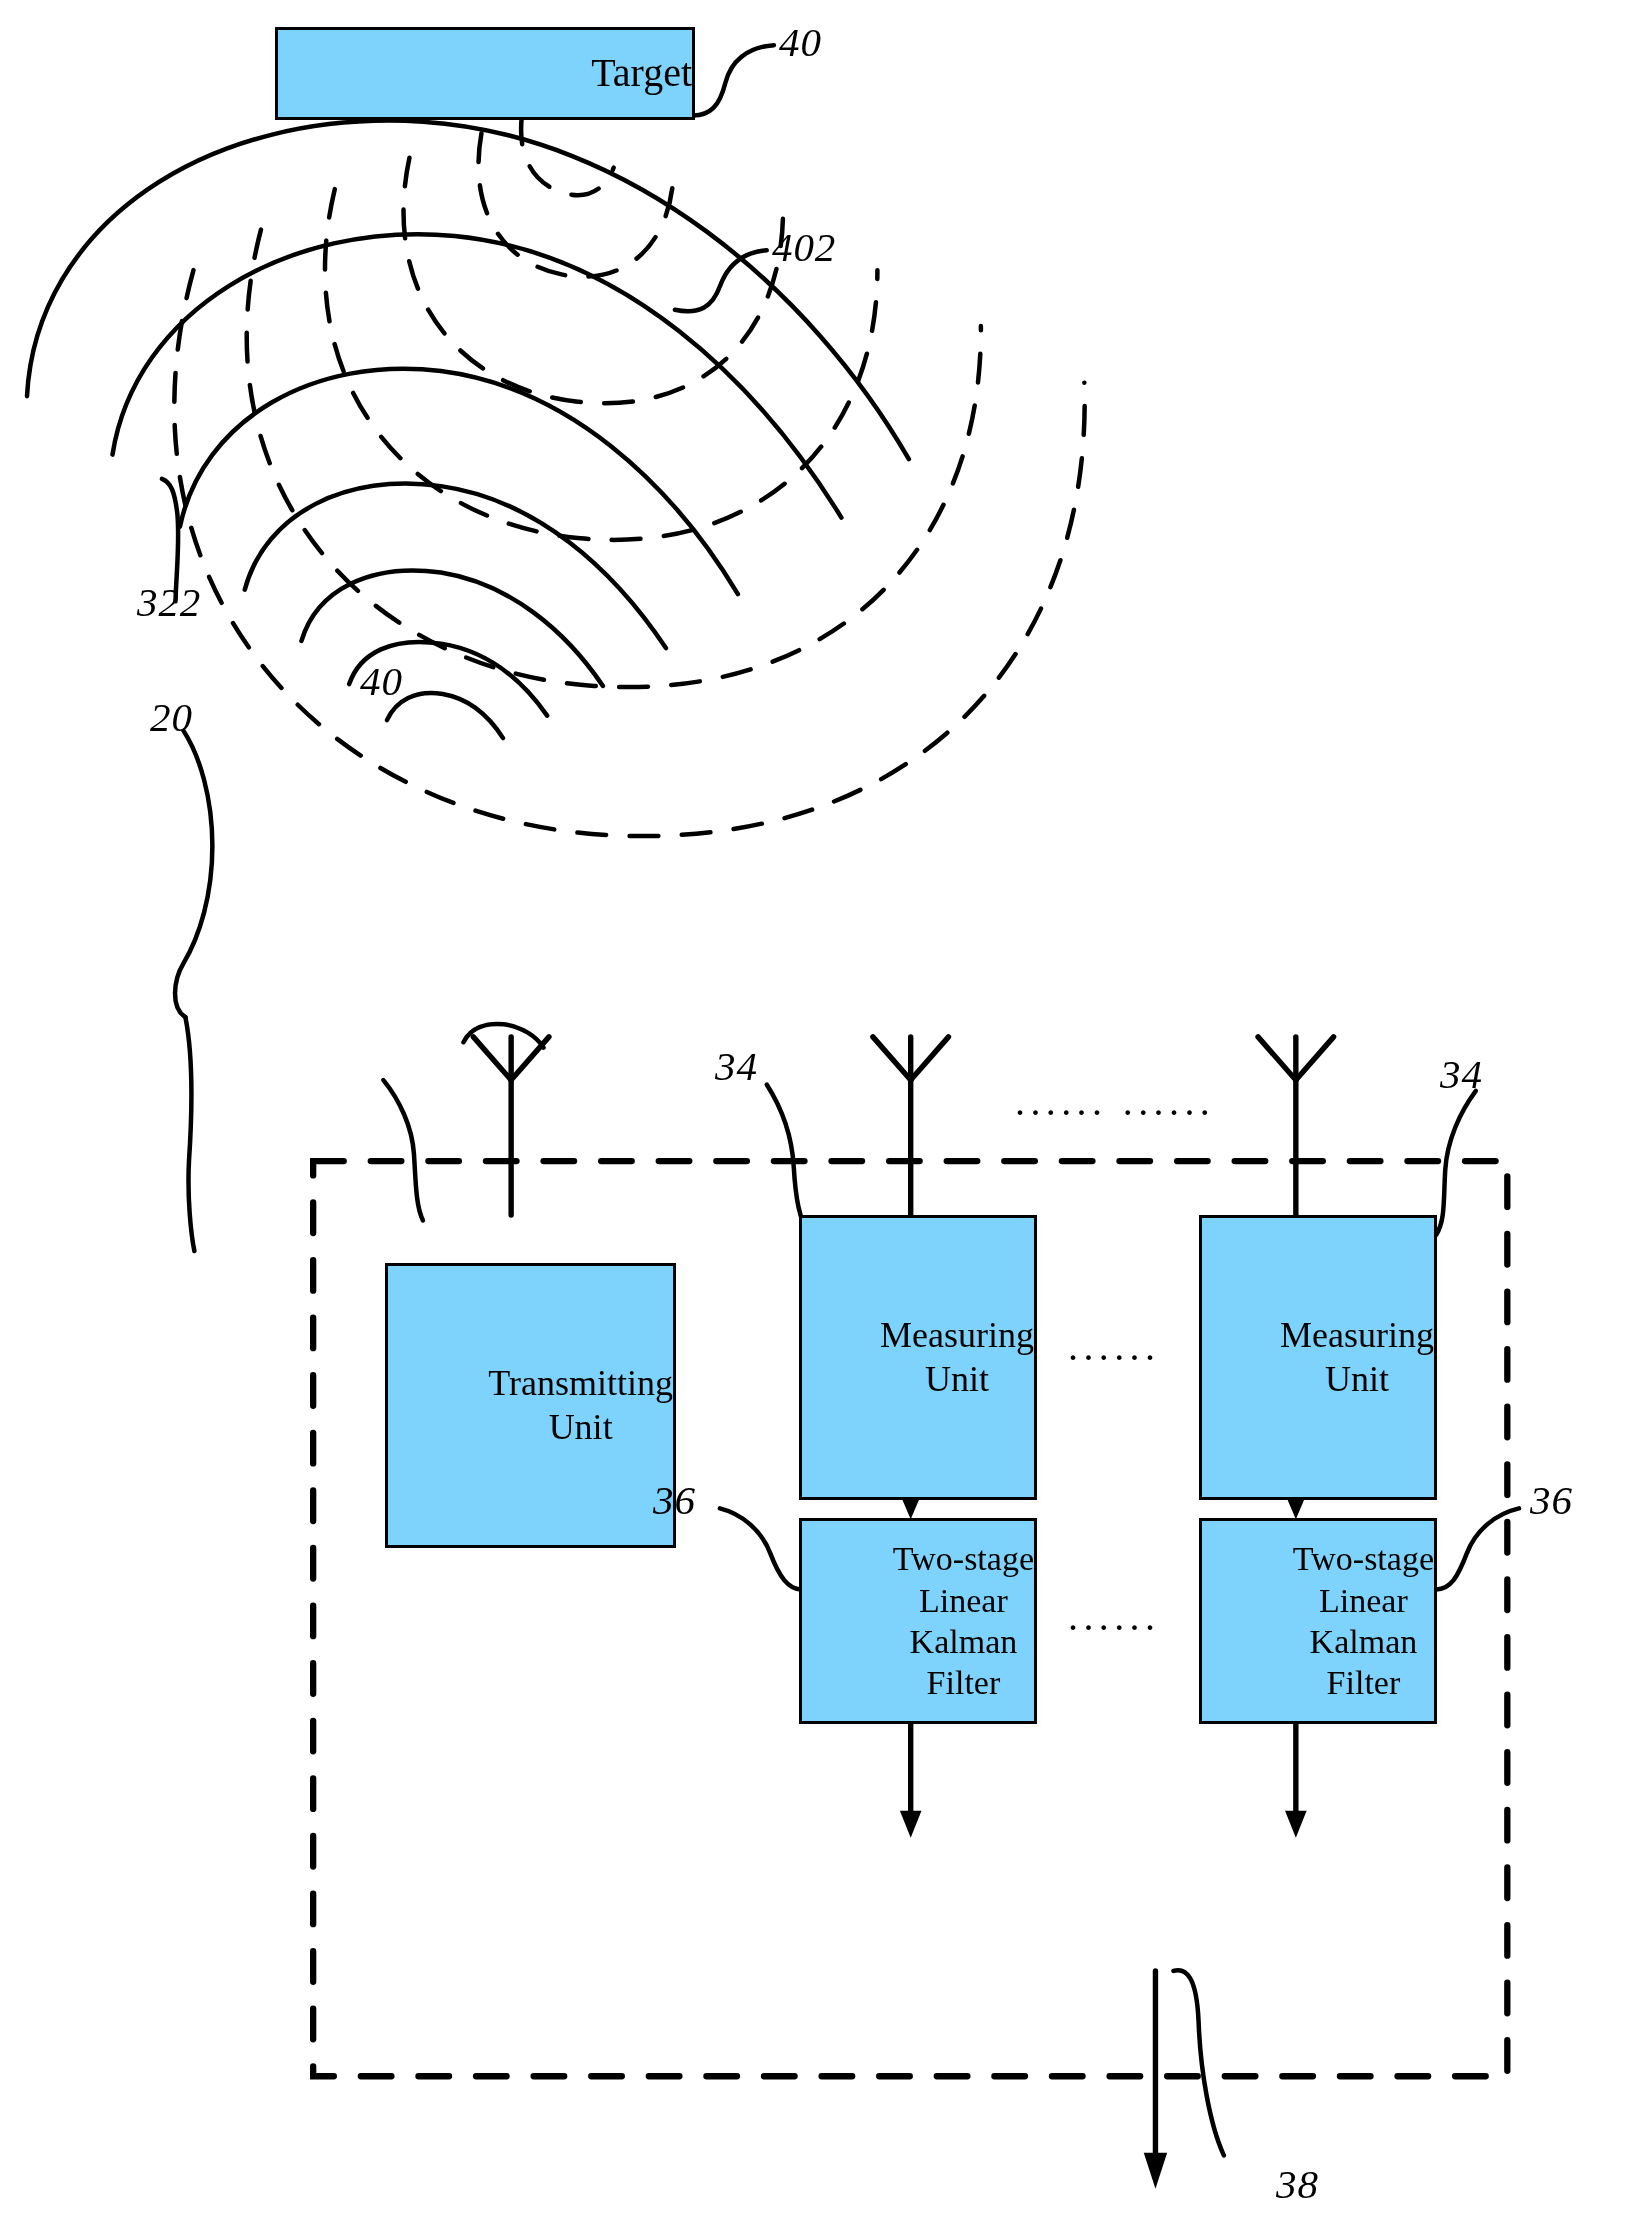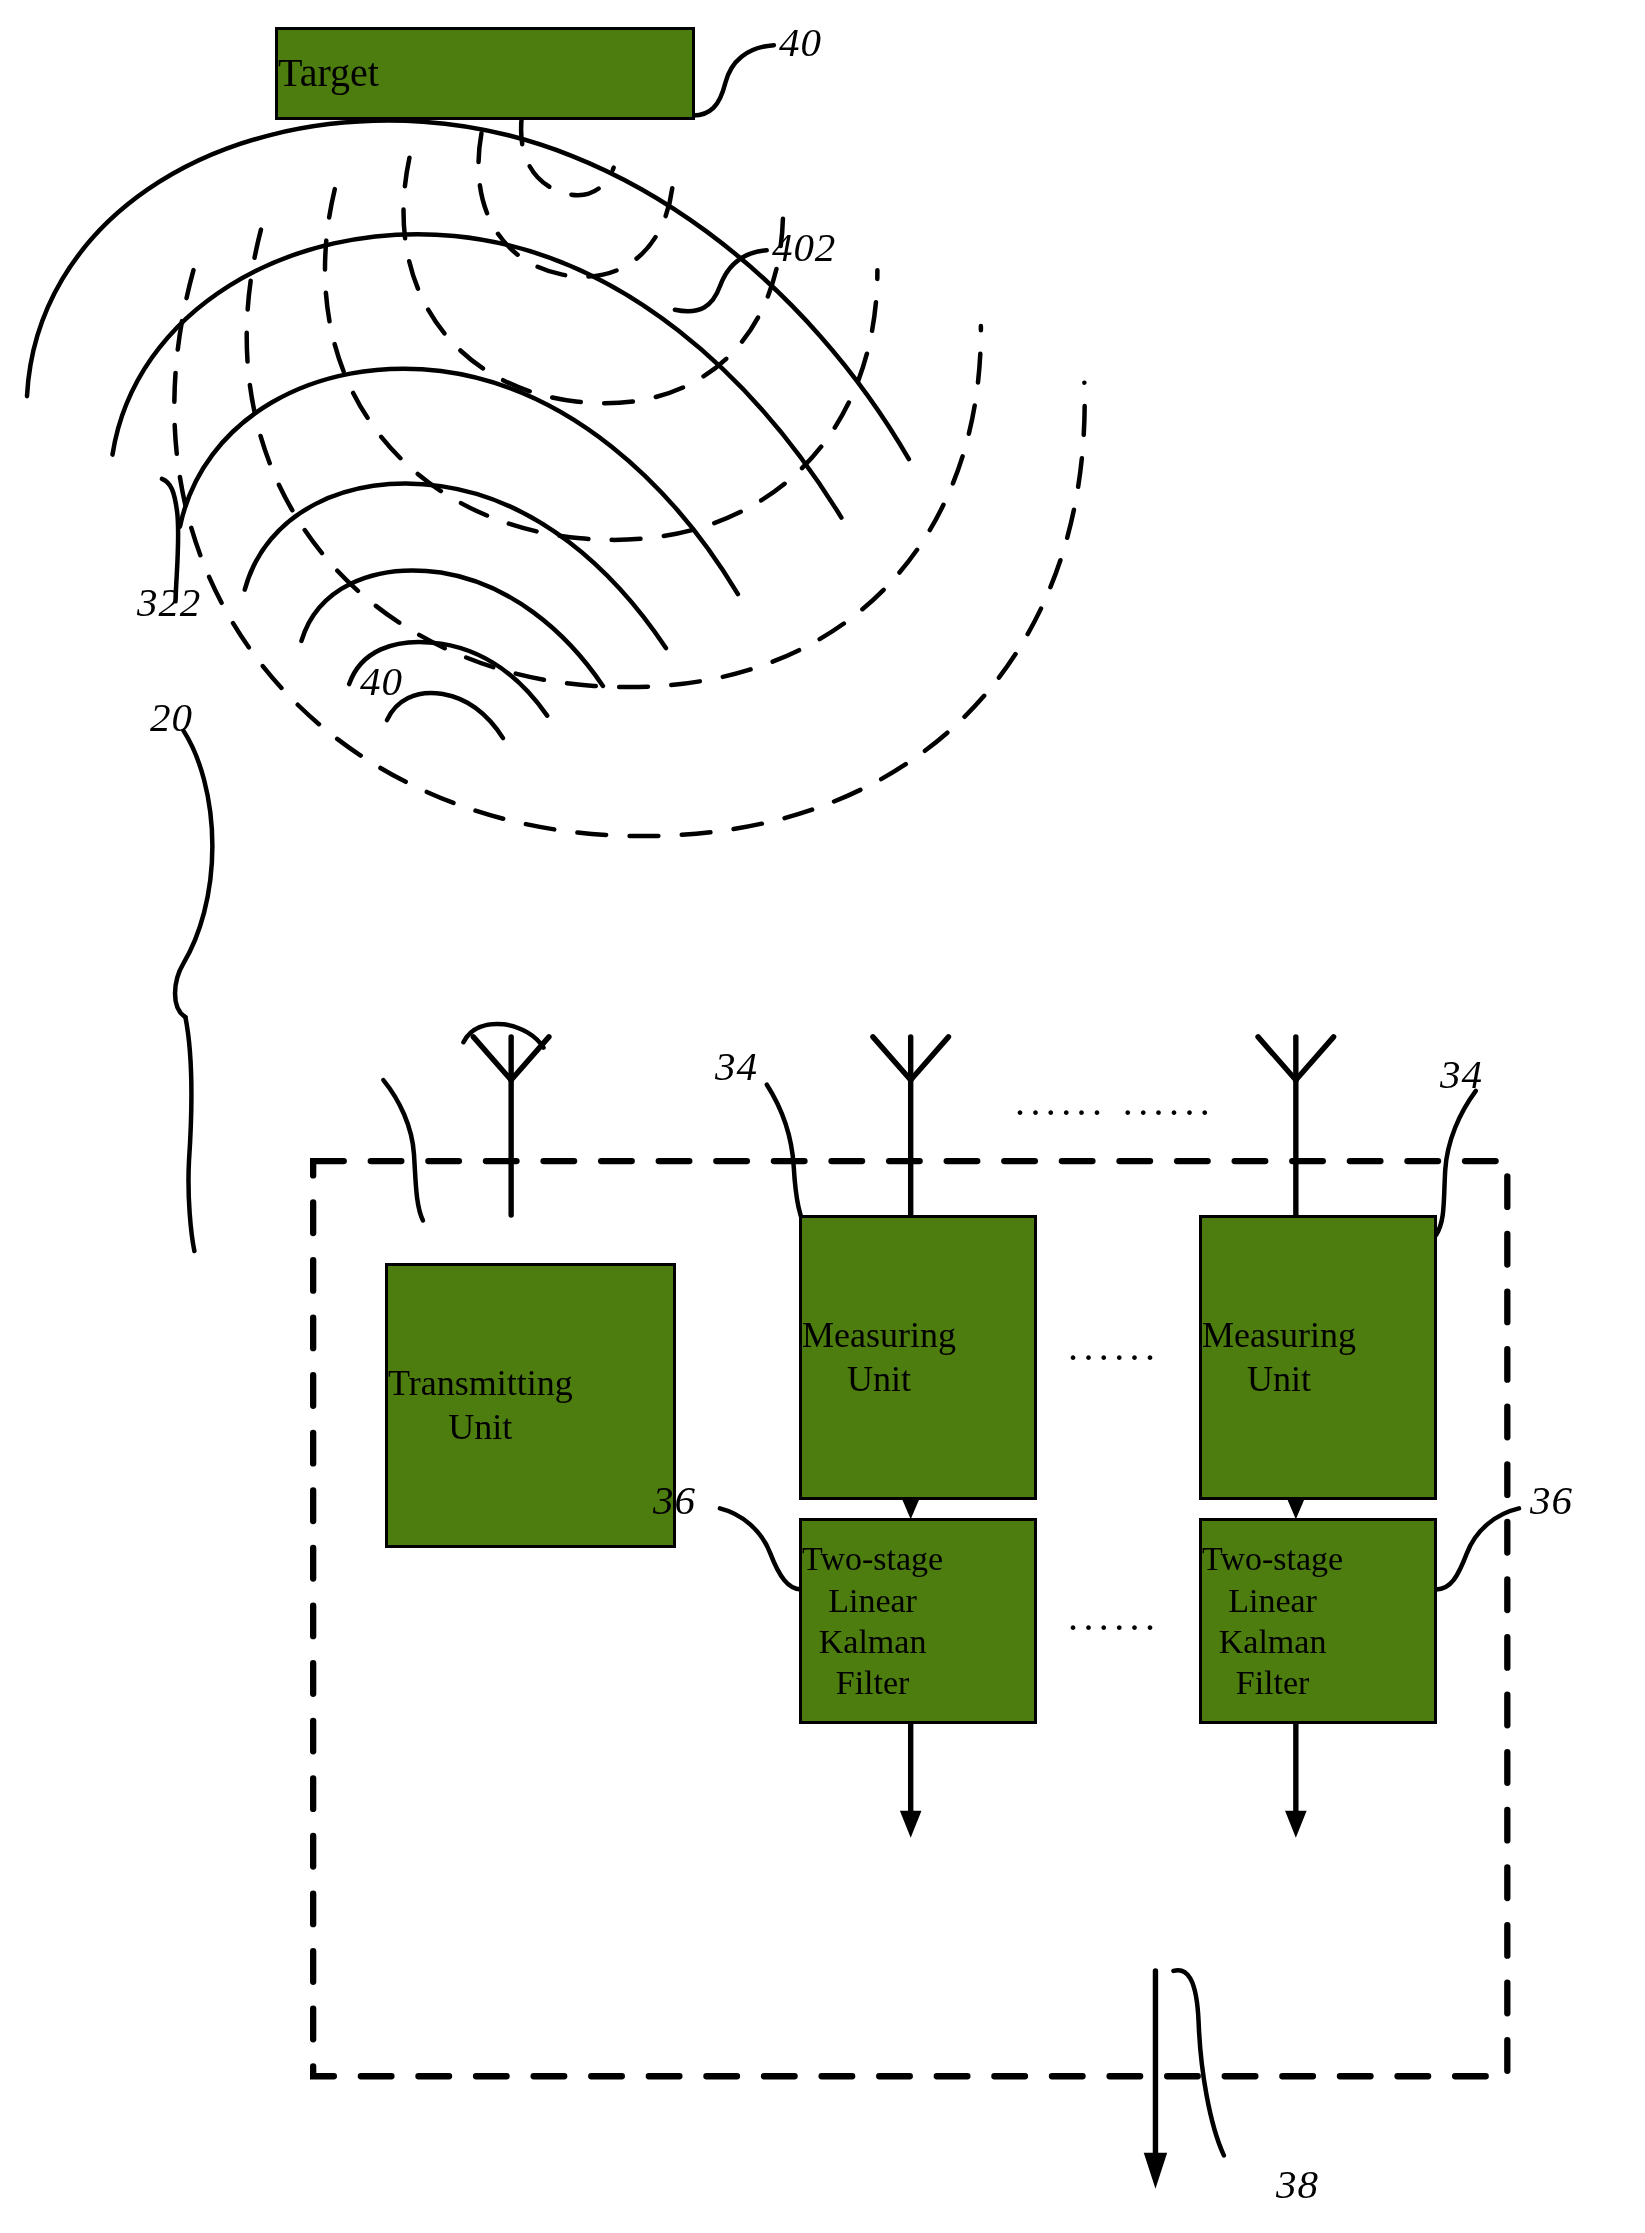--- a/index.html
+++ b/index.html
@@ -1,21 +1,21 @@
 <!DOCTYPE html>
 <html style="font-size:14.4px"><head>
 <meta charset="utf-8">
 <style>
   html,body{margin:0;padding:0;background:#ffffff;}
   body{width:1645px;height:2233px;position:relative;overflow:hidden;
        font-family:"Liberation Serif","DejaVu Serif",serif;color:#000;}
   #stage{position:absolute;left:0;top:0;width:1645px;height:2233px;}
   svg#art{position:absolute;left:0;top:0;width:1645px;height:2233px;}
-  .box{position:absolute;border:3.6px solid #000;background:#4d7c0f;
-       display:flex;align-items:center;justify-content:flex-start;text-align:center;
+  .box{position:absolute;border:3.6px solid #000;background:#7dd3fc;
+       display:flex;align-items:center;justify-content:flex-end;text-align:center;
        line-height:1.22;font-size:36px;}
   .refnum{position:absolute;font-size:41px;letter-spacing:0.9px;font-style:italic;}
   .ellip{position:absolute;font-size:40px;letter-spacing:5.4px;}
   .boxtext{display:block;}
 </style>
 </head>
 <body>
 
 <div id="stage">
 

